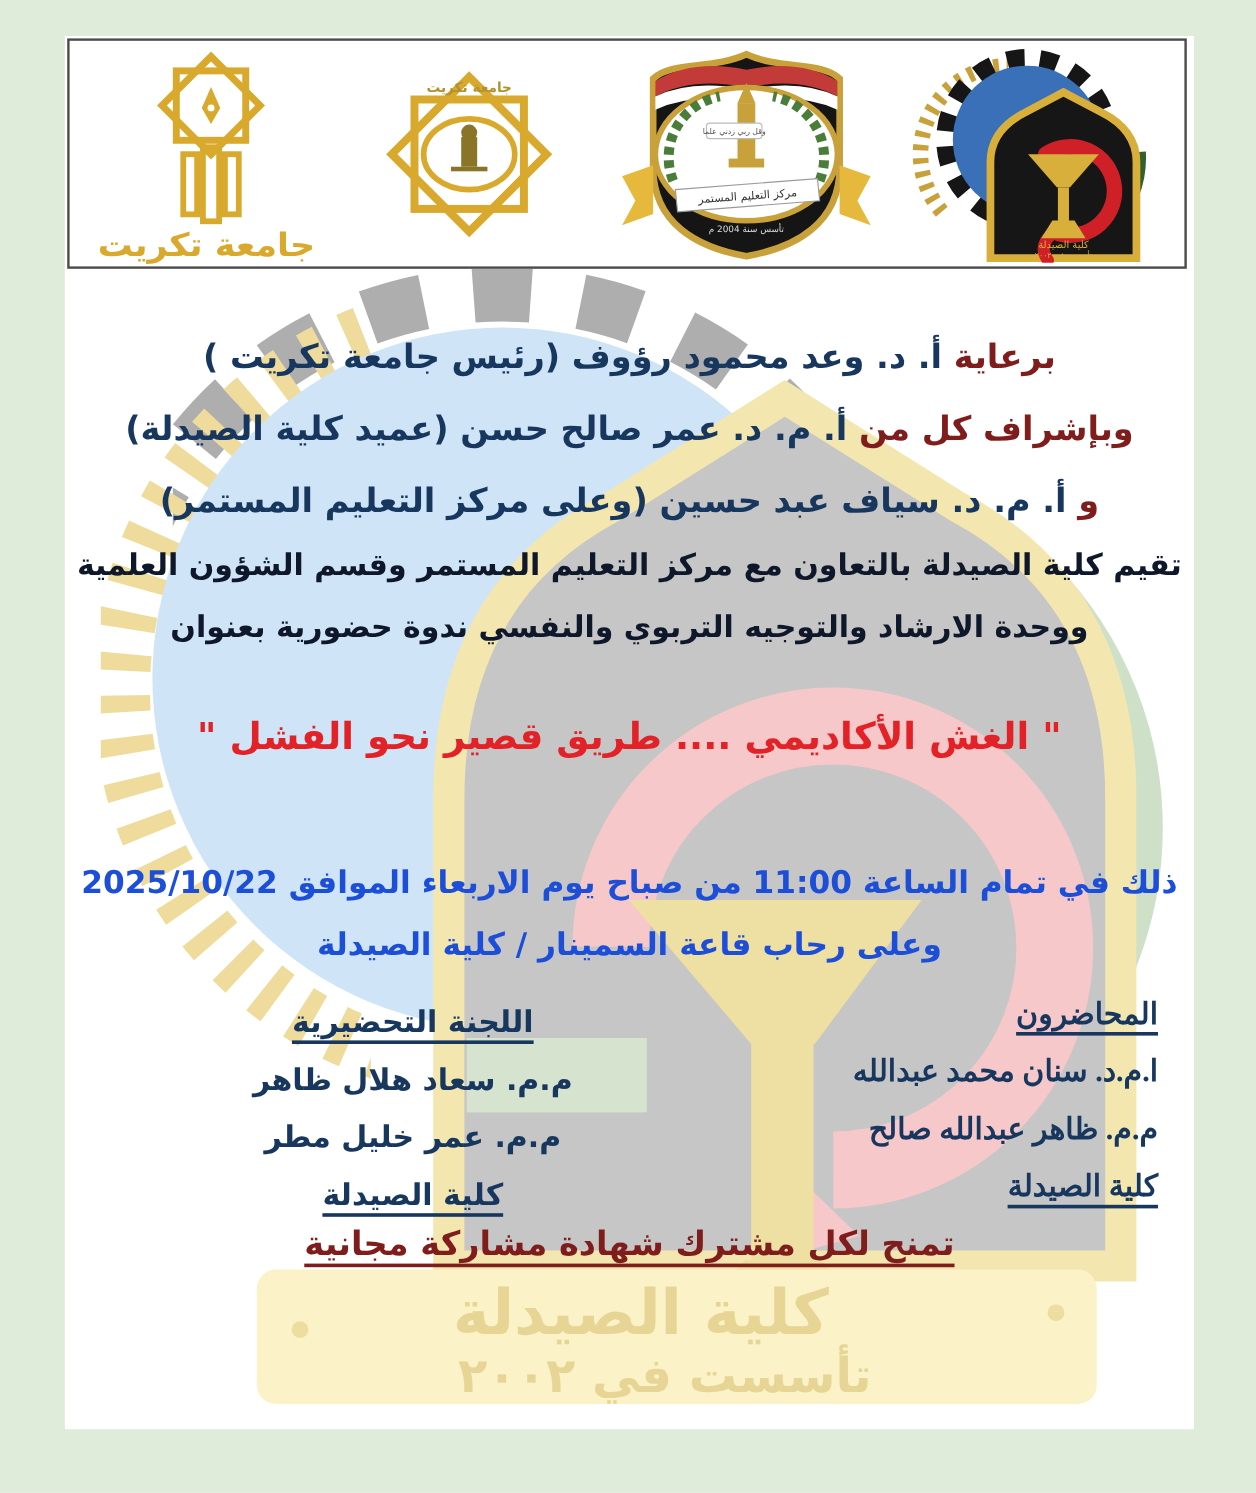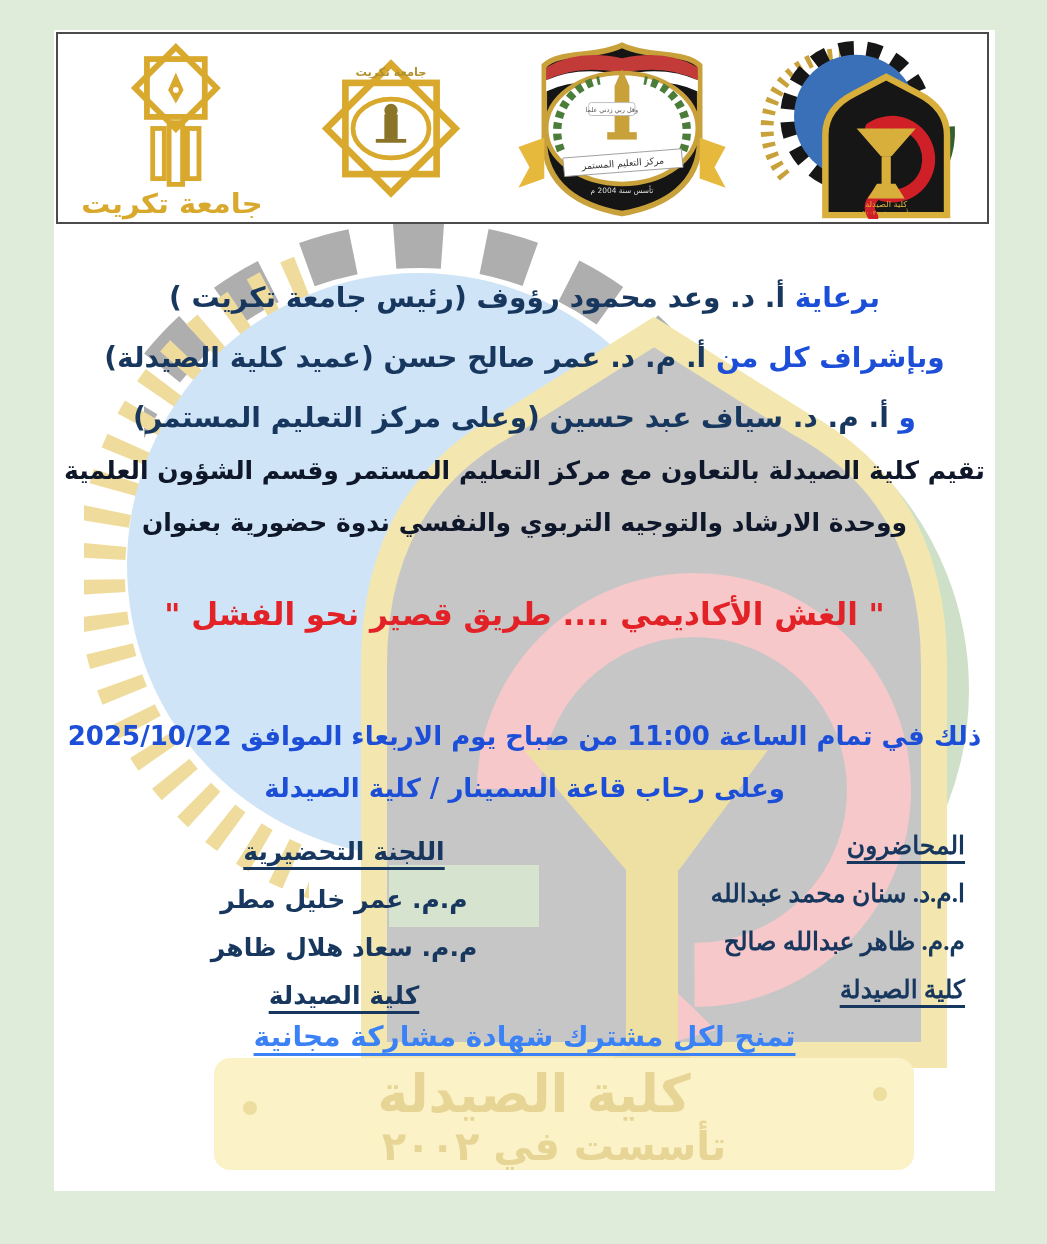--- a/index.html
+++ b/index.html
@@ -20,25 +20,25 @@
     display:flex;align-items:center;justify-content:space-between;
     padding:0 16px;box-sizing:border-box;z-index:3;
   }
   .logo-box svg{display:block;}
   
   .wm{position:absolute;inset:0;z-index:0;}
   
   .txt{position:absolute;left:0;right:0;text-align:center;z-index:2;font-weight:bold;}
   .line{white-space:nowrap;}
   #sponsorship{top:238px;font-size:28px;line-height:60px;color:#17375e;}
-  .lead{color:#1d4ed8;}
+  .lead{color:#7f1d1d;}
   #intro{top:415px;font-size:25px;line-height:52px;color:#0f172a;}
   #title{top:562px;font-size:31px;line-height:44px;color:#e32227;}
   #schedule{top:680px;font-size:26px;line-height:52px;color:#1d4ed8;}
-  #note{top:986px;font-size:28px;line-height:42px;color:#3b82f6;}
+  #note{top:986px;font-size:28px;line-height:42px;color:#7f1d1d;}
   #note .line{text-decoration:underline;text-decoration-thickness:2.5px;text-underline-offset:7px;}
   .cols{position:absolute;top:792px;left:0;right:0;height:200px;z-index:2;font-weight:bold;color:#17375e;font-size:25px;}
   .col-row{height:48px;line-height:48px;white-space:nowrap;}
   .u{text-decoration:underline;text-decoration-thickness:2.5px;text-underline-offset:7px;}
   .col-lect{position:absolute;right:30px;top:0;width:320px;text-align:left;}
   .col-lect .col-row{text-align:left;font-family:Liberation Serif, serif;} 
   .col-lect{text-align:right;direction:rtl;}
   .col-lect .col-row{text-align:right;} 
   .col-comm{position:absolute;left:110px;top:6px;width:360px;text-align:center;}
 </style>
@@ -178,22 +178,22 @@
 
   <div class="cols">
     <div class="col-lect">
       <div class="col-row u">المحاضرون</div>
       <div class="col-row">ا.م.د. سنان محمد عبدالله</div>
       <div class="col-row">م.م. ظاهر عبدالله صالح</div>
       <div class="col-row u">كلية الصيدلة</div>
     </div>
     <div class="col-comm">
       <div class="col-row u">اللجنة التحضيرية</div>
+      <div class="col-row">م.م. سعاد هلال ظاهر</div>
       <div class="col-row">م.م. عمر خليل مطر</div>
-      <div class="col-row">م.م. سعاد هلال ظاهر</div>
       <div class="col-row u">كلية الصيدلة</div>
     </div>
   </div>
 
   <div id="note" class="txt">
     <div class="line">تمنح لكل مشترك شهادة مشاركة مجانية</div>
   </div>
 
 </div>
 

